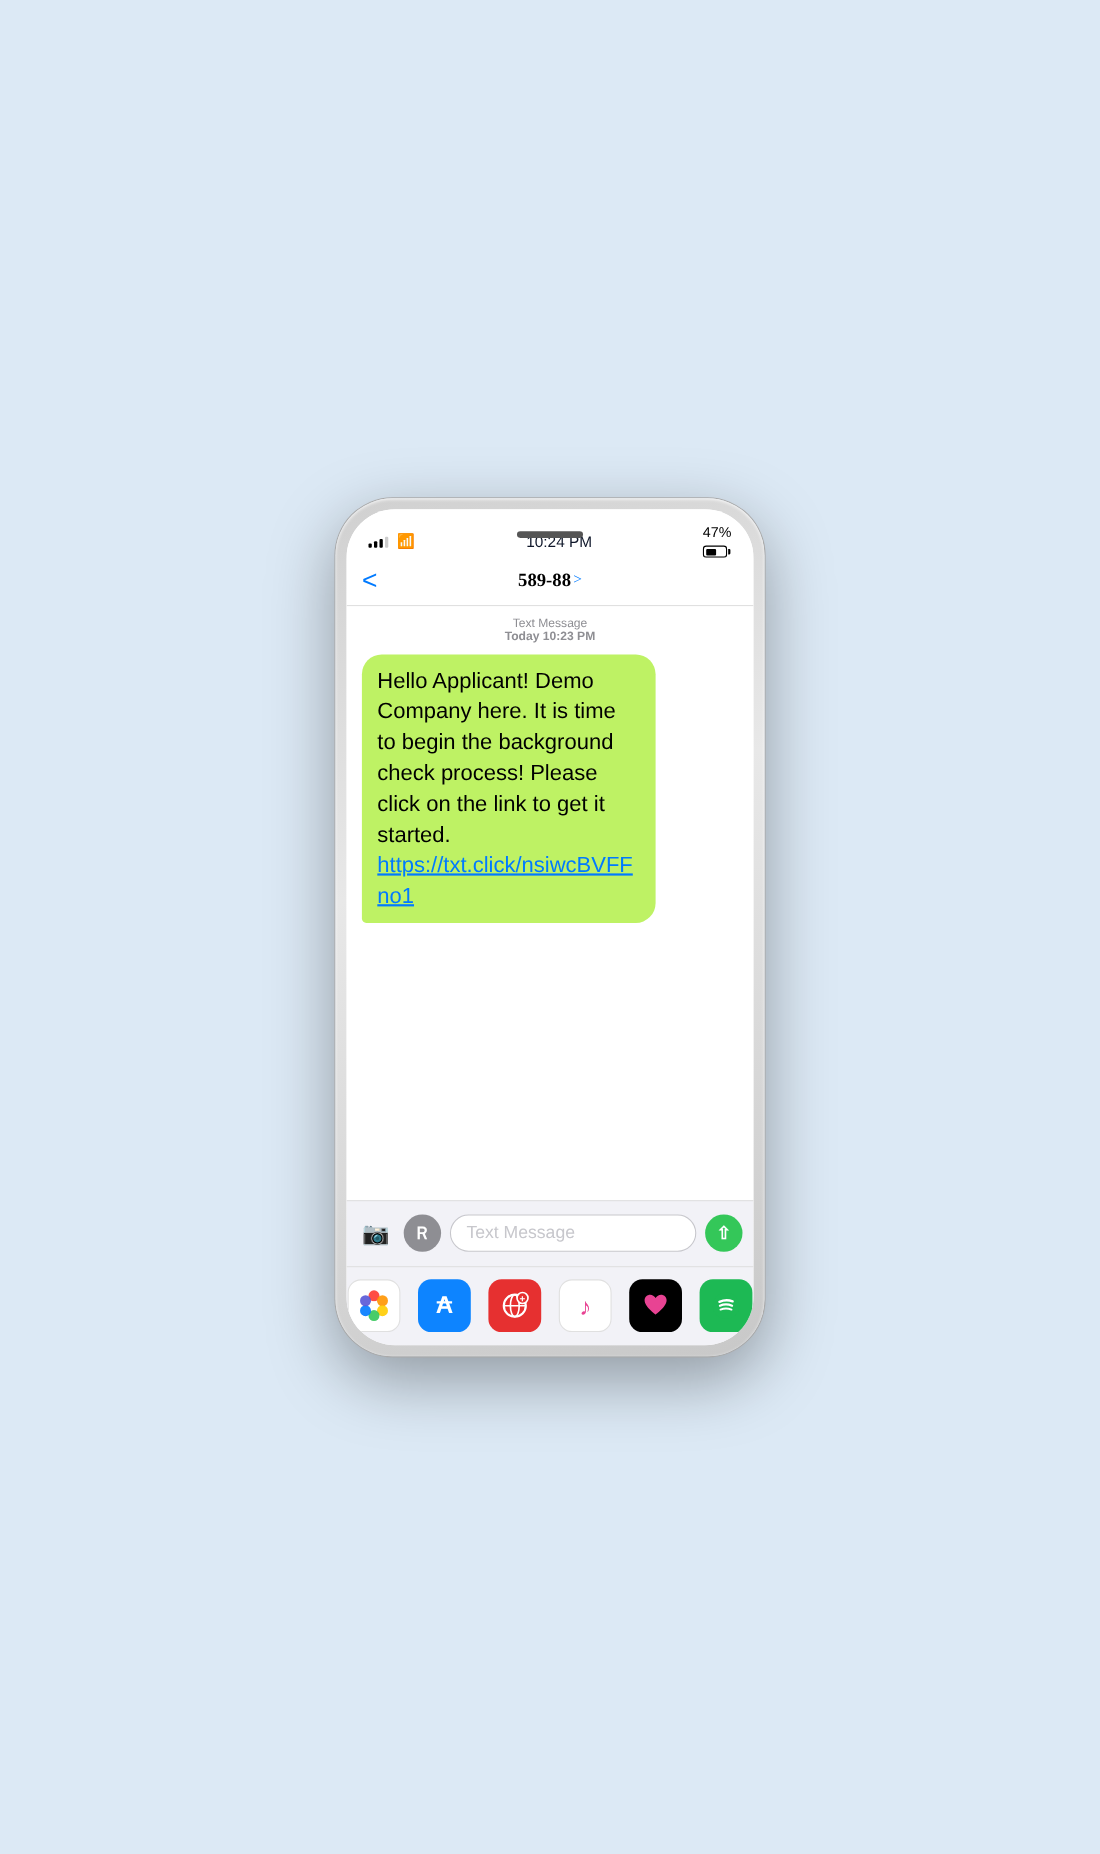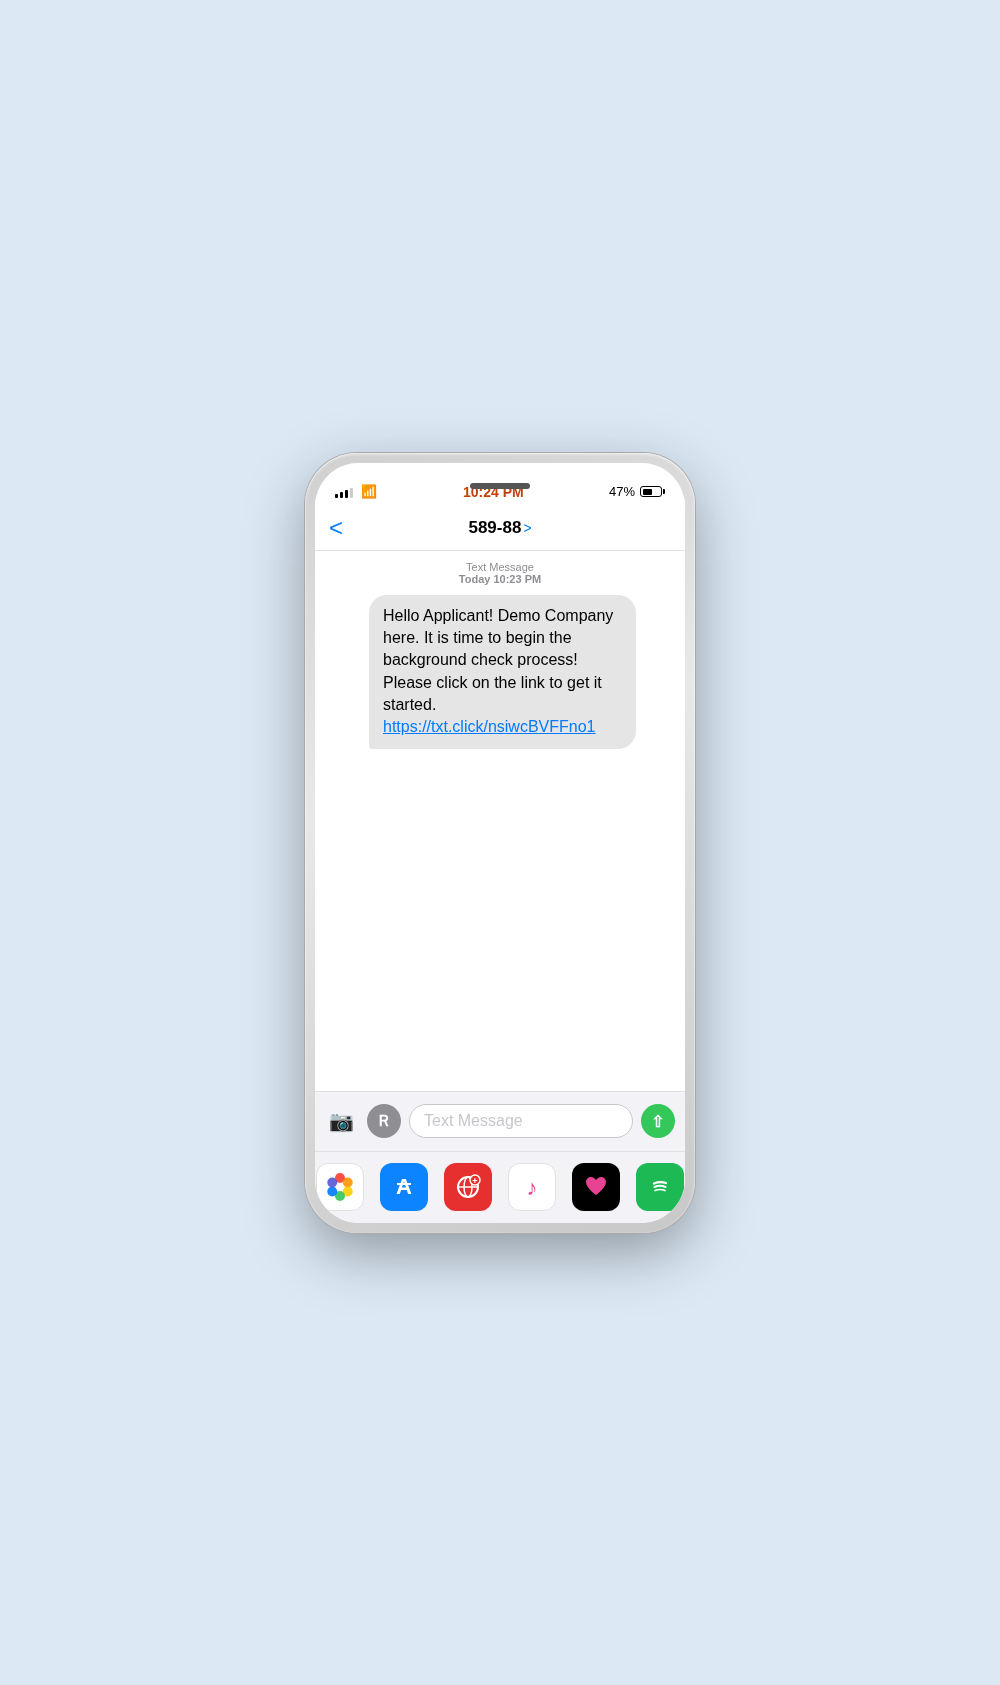--- a/index.html
+++ b/index.html
@@ -76,32 +76,33 @@
     }
 
     .signal-bar {
       width: 3px;
       background: #000;
       border-radius: 1px;
     }
 
     .status-center {
       font-size: 14px;
-      font-weight: 700;
-      color: #c2410c;
+      font-weight: 400;
+      color: #0f172a;
       letter-spacing: 0;
     }
 
     .status-right {
       display: flex;
       align-items: center;
       gap: 5px;
       font-size: 13px;
       font-weight: 500;
       color: #000;
+      flex-direction: column;
     }
 
     .battery-icon {
       display: flex;
       align-items: center;
       gap: 1px;
     }
 
     .battery-body {
       width: 22px;
@@ -148,20 +149,21 @@
       line-height: 1;
     }
 
     .nav-title {
       font-size: 17px;
       font-weight: 700;
       color: #000;
       display: flex;
       align-items: center;
       gap: 2px;
+      font-family: Liberation Serif, serif;
     }
 
     .nav-chevron {
       color: #007aff;
       font-size: 14px;
       font-weight: 400;
     }
 
     
     .messages-area {
@@ -184,30 +186,29 @@
       font-weight: 400;
     }
 
     .message-meta-time {
       font-size: 11px;
       color: #8e8e93;
       font-weight: 700;
     }
 
     .message-bubble {
-      background: #e5e5e5;
+      background: #bef264;
       border-radius: 18px 18px 18px 4px;
       padding: 10px 14px;
       max-width: 78%;
       align-self: flex-start;
-      font-size: 16px;
+      font-size: 20px;
       line-height: 1.4;
       color: #000;
       margin-top: 4px;
-      margin-left: 40px;
     }
 
     .message-link {
       color: #007aff;
       text-decoration: underline;
       word-break: break-all;
     }
 
     
     .input-bar {

